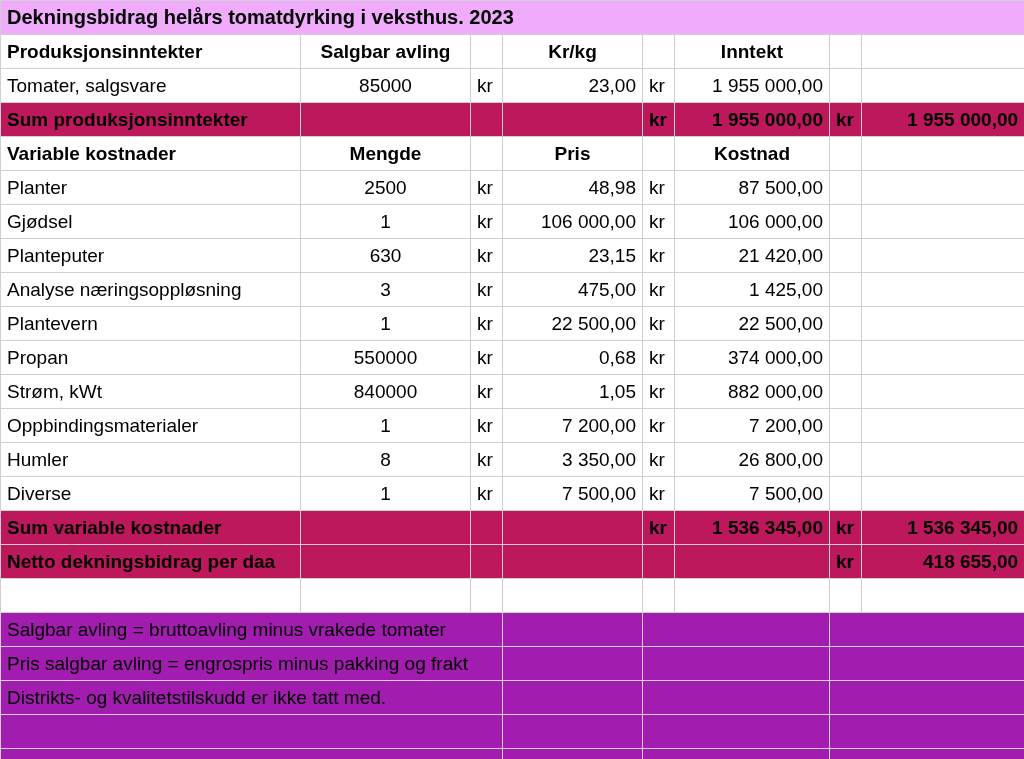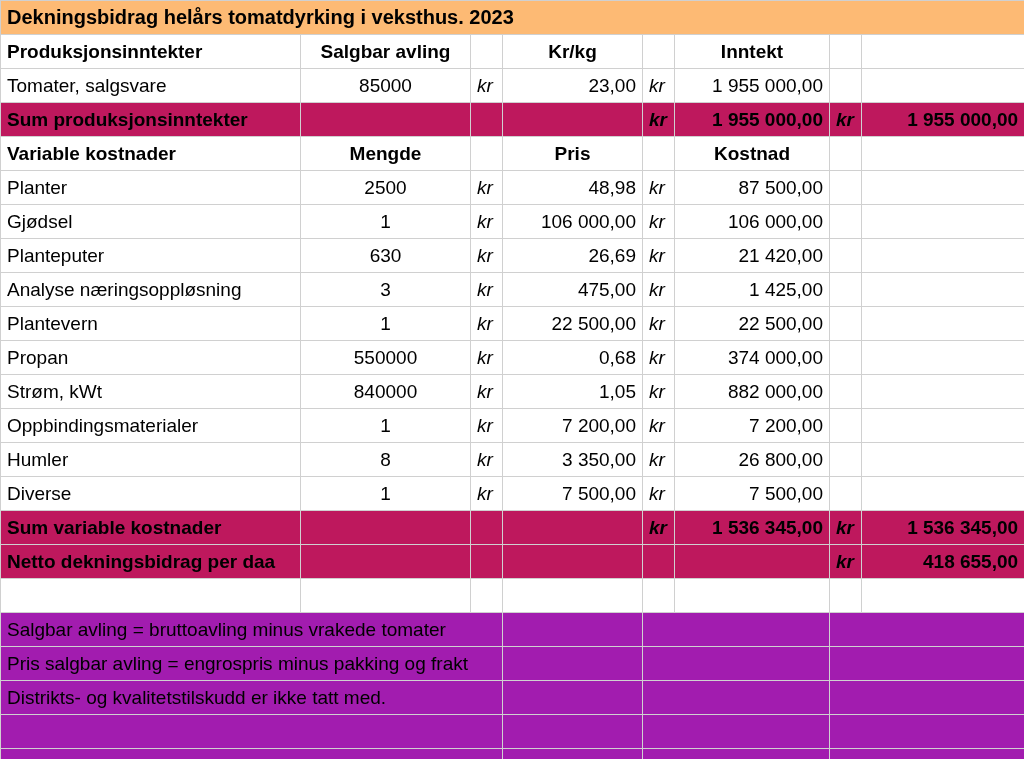--- a/index.html
+++ b/index.html
@@ -32,21 +32,21 @@
   col.c-label  { width: 300px; }
   col.c-qty    { width: 170px; }
   col.c-krA    { width: 32px; }
   col.c-price  { width: 140px; }
   col.c-krB    { width: 32px; }
   col.c-amount { width: 155px; }
   col.c-krC    { width: 32px; }
   col.c-total  { width: 163px; }
 
   .title-row td {
-    background: #fdba74;
+    background: #f0abfc;
     font-weight: bold;
     font-size: 20px;
     height: 30px;
     margin-top: 40px;
   }
   .header-row td {
     font-weight: bold;
     background: #ffffff;
   }
   .sum-row td {
@@ -57,21 +57,21 @@
     background: #be185d;
     font-weight: bold;
   }
   .blank-row td {
     background: #ffffff;
     height: 33px;
   }
   .num { text-align: right; }
   .ctr { text-align: center; margin-top: 30px; }
   .left { text-align: left; }
-  .krlab { text-align: left; padding-left: 4px; padding-right: 0; font-style: italic; }
+  .krlab { text-align: left; padding-left: 4px; padding-right: 0; }
 
   .note-row td {
     background: #a21caf;
     border-left: 1px solid #d0d0d0;
     border-right: 1px solid #d0d0d0;
     border-top: none;
     border-bottom: none;
   }
   .note-text {
     white-space: nowrap;
@@ -162,21 +162,21 @@
       <td class="num">106 000,00</td>
       <td class="krlab">kr</td>
       <td class="num">106 000,00</td>
       <td class="krlab"></td>
       <td class="num"></td>
     </tr>
     <tr>
       <td class="left">Planteputer</td>
       <td class="ctr">630</td>
       <td class="krlab">kr</td>
-      <td class="num">26,69</td>
+      <td class="num">23,15</td>
       <td class="krlab">kr</td>
       <td class="num">21 420,00</td>
       <td class="krlab"></td>
       <td class="num"></td>
     </tr>
     <tr>
       <td class="left">Analyse næringsoppløsning</td>
       <td class="ctr">3</td>
       <td class="krlab">kr</td>
       <td class="num">475,00</td>

